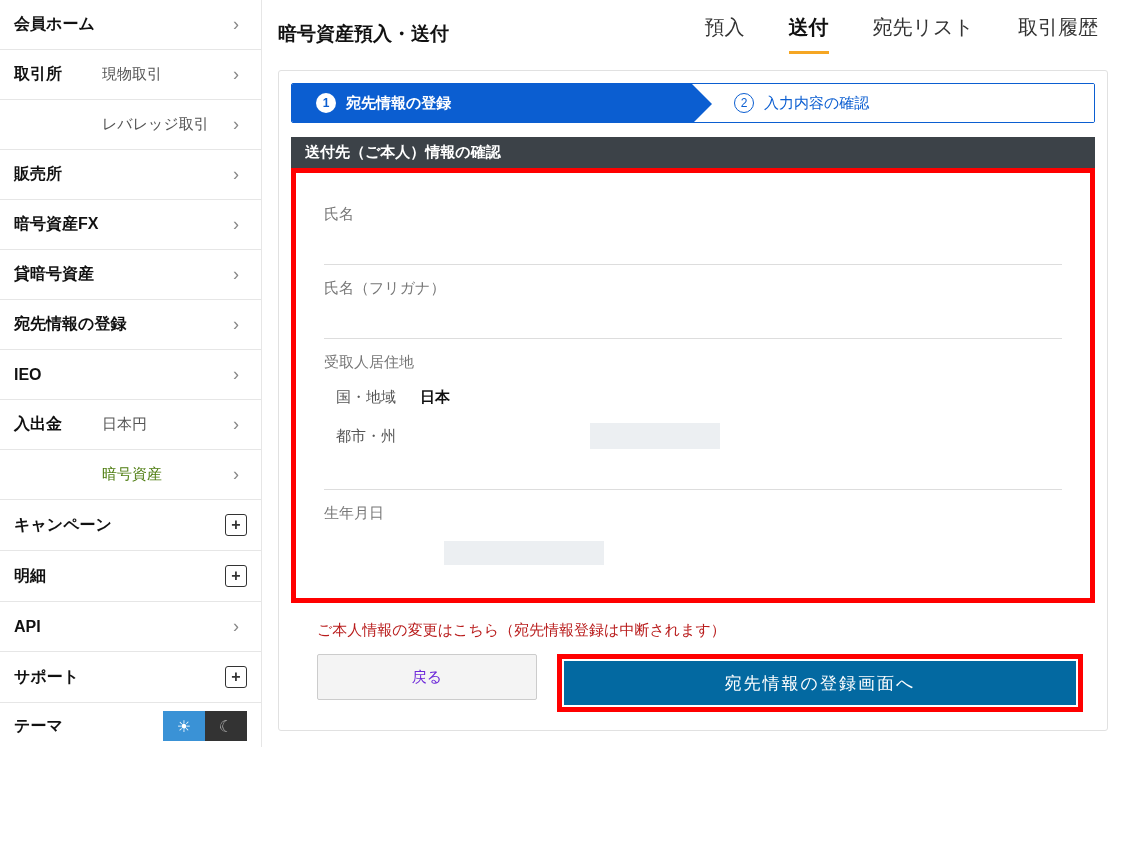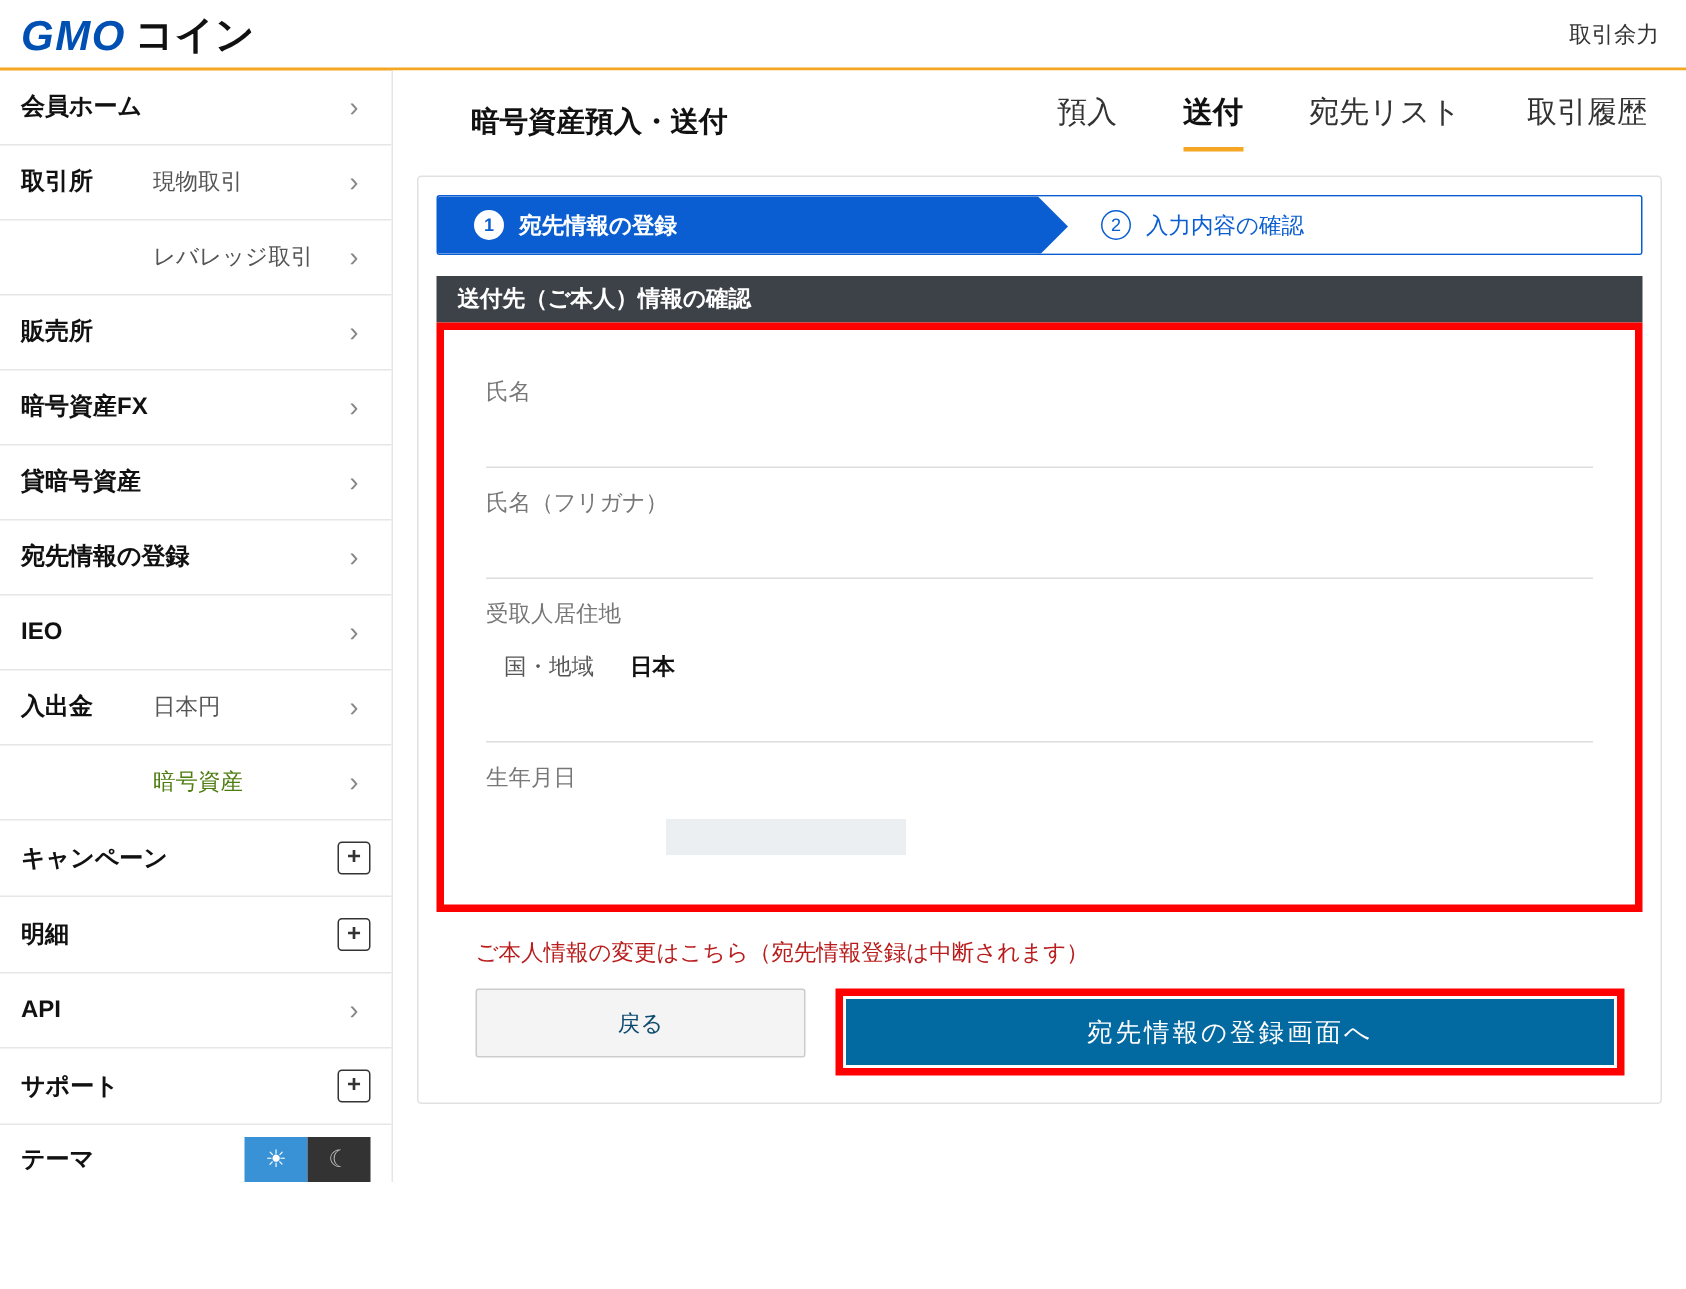--- a/index.html
+++ b/index.html
@@ -38,21 +38,21 @@
   .theme-toggle { display:flex; }
   .theme-seg { width:42px; height:30px; display:flex; align-items:center; justify-content:center; font-size:16px; }
   .theme-seg.light { background:#3a92d6; color:#fff; }
   .theme-seg.dark  { background:#333; color:#bbb; }
   
   .main { flex:1; background:#fff; }
   .main-header {
     display:flex; align-items:center; justify-content:space-between;
     padding: 14px 26px 10px 16px;
   }
-  .main-title { font-weight:700; font-size:19px; color:#111;margin-left:36px; }
+  .main-title { font-weight:700; font-size:19px; color:#111; }
   .tabs { display:flex; gap:44px; }
   .tab { font-size:20px; color:#333; padding-bottom:10px; cursor:pointer; }
   .tab[data-selected="true"] { color:#111; font-weight:700; border-bottom:3px solid #f5a623; }
   .content {
     margin: 6px 16px 16px 16px; padding: 12px;
     border:1px solid #e1e1e1; border-radius:3px;
     background:#fff;
   }
   
   .stepper { display:flex; border:1px solid #0b5ed1; border-radius:2px; overflow:hidden; height:40px; margin-bottom:14px; }
@@ -71,36 +71,29 @@
   .form-row { border-bottom:1px solid #ddd; padding:14px 0 40px 0; }
   .form-row:last-child { border-bottom:none; }
   .field-label { color:#777; font-size:15px; }
   .field-sub { display:flex; align-items:center; gap:24px; margin-top:16px; padding-left:12px; color:#555; font-size:15px; }
   .value-strong { font-weight:700; color:#111; }
   .masked { display:inline-block; background:#eceff2; width:130px; height:26px; }
   .masked.sm { width:160px; height:24px; margin-left:120px; margin-top:18px; }
   
   .note-link { color:#b91c1c; font-size:15px; padding:18px 0 14px 26px; cursor:pointer; }
   .btn-row { display:flex; gap:20px; padding:0 12px 6px 26px; align-items:stretch; }
-  .btn-back { width:220px; height:46px; border:1px solid #ccc; background:#f4f4f4; color:#0c4a6e; font-size:15px; border-radius:2px; cursor:pointer; }
+  .btn-back { width:220px; height:46px; border:1px solid #ccc; background:#f4f4f4; color:#6d28d9; font-size:15px; border-radius:2px; cursor:pointer; }
   .btn-primary-wrap { flex:1; border:5px solid #ff0000; padding:2px; }
   .btn-primary { width:100%; height:44px; background:#0369a1; color:#fff; border:none; font-size:17px; letter-spacing:2px; cursor:pointer; }
 </style>
 </head>
 <body>
 
 <div class="page">
 
-  <div class="top-header">
-    <div class="logo-wrap">
-      <span class="logo-gmo">GMO</span>
-      <span class="logo-coin">コイン</span>
-    </div>
-    <div class="top-right">取引余力</div>
-  </div>
 
   <div class="layout">
 
     <div class="sidebar">
       <div class="side-row">
         <span class="side-label">会員ホーム</span>
         <span class="sub-label"></span>
         <span class="side-icon">›</span>
       </div>
       <div class="side-row">
@@ -204,20 +197,24 @@
           </div>
           <div class="form-row">
             <div class="field-label">氏名（フリガナ）</div>
           </div>
           <div class="form-row" style="">
             <div class="field-label">受取人居住地</div>
             <div class="field-sub">
               <span>国・地域</span>
               <span class="value-strong">日本</span>
             </div>
+            <div class="field-sub">
+              <span>都市・州</span>
+              <span class="masked" style="margin-left:170px"></span>
+            </div>
           </div>
           <div class="form-row" style="border-bottom:none; padding-bottom:0;">
             <div class="field-label">生年月日</div>
             <span class="masked sm"></span>
           </div>
         </div>
 
         <div class="note-link">ご本人情報の変更はこちら（宛先情報登録は中断されます）</div>
 
         <div class="btn-row">

